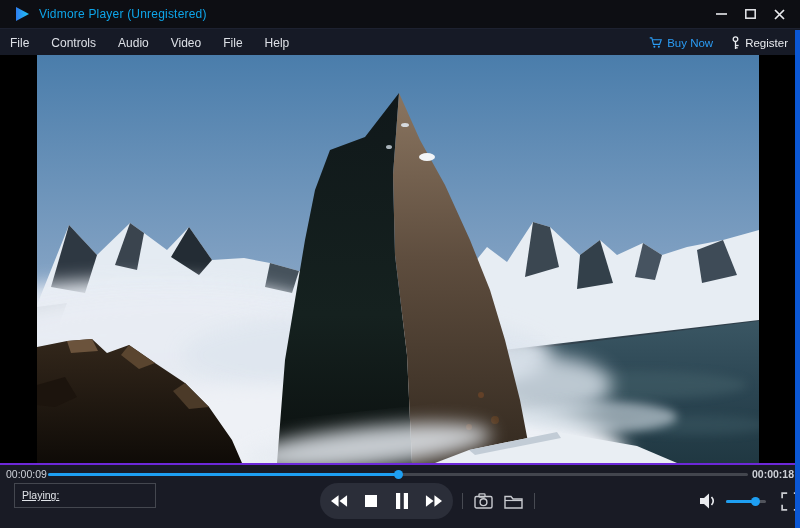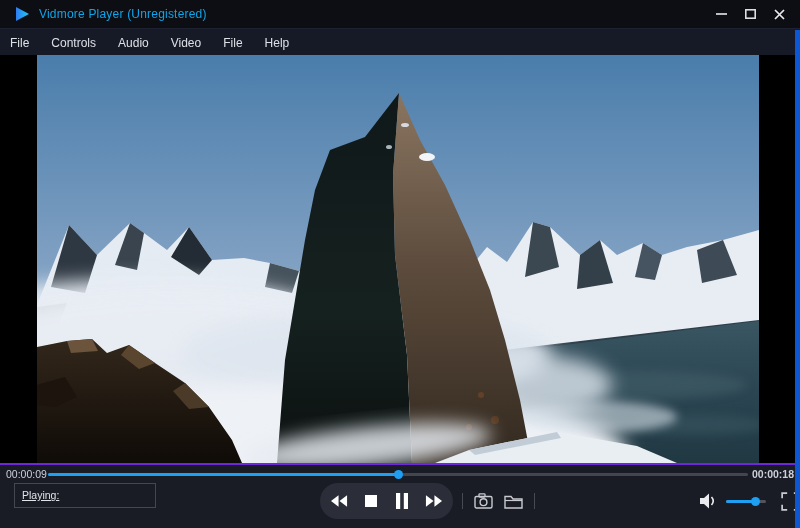--- a/index.html
+++ b/index.html
@@ -89,20 +89,39 @@
 
   <div class="menubar">
     <div class="menus">
       <span class="menu-item">File</span>
       <span class="menu-item">Controls</span>
       <span class="menu-item">Audio</span>
       <span class="menu-item">Video</span>
       <span class="menu-item">File</span>
       <span class="menu-item">Help</span>
     </div>
+    <div class="menu-right">
+      <span class="buy-now">
+        <svg width="13" height="13" viewBox="0 0 14 14">
+          <path d="M0.8,2 h2.2 l1.8,7 h6.6 l1.8,-5 h-9.6" fill="none" stroke="#2b9cf4" stroke-width="1.2"></path>
+          <circle cx="5.8" cy="11.6" r="1.1" fill="#2b9cf4"></circle>
+            <circle cx="10.6" cy="11.6" r="1.1" fill="#2b9cf4"></circle>
+        </svg>
+        <span>Buy Now</span>
+      </span>
+      <span class="register">
+        <svg width="9" height="14" viewBox="0 0 9 14">
+          <circle cx="4.5" cy="3.2" r="2.3" fill="none" stroke="#e9ebef" stroke-width="1.3"></circle>
+          <line x1="4.5" y1="5.5" x2="4.5" y2="13" stroke="#e9ebef" stroke-width="1.3"></line>
+          <line x1="4.5" y1="9.5" x2="7.6" y2="9.5" stroke="#e9ebef" stroke-width="1.3"></line>
+          <line x1="4.5" y1="11.8" x2="6.7" y2="11.8" stroke="#e9ebef" stroke-width="1.3"></line>
+        </svg>
+        <span>Register</span>
+      </span>
+    </div>
   </div>
 
   <div class="video-area">
     <div class="video-frame">
       <svg width="722" height="408" viewBox="0 0 722 408">
         <defs>
           <linearGradient id="sky" x1="0" y1="0" x2="0" y2="1">
             <stop offset="0" stop-color="#4a7dab"></stop>
               <stop offset="0.55" stop-color="#84a3c4"></stop>
             <stop offset="0.85" stop-color="#b9c8d9"></stop>

